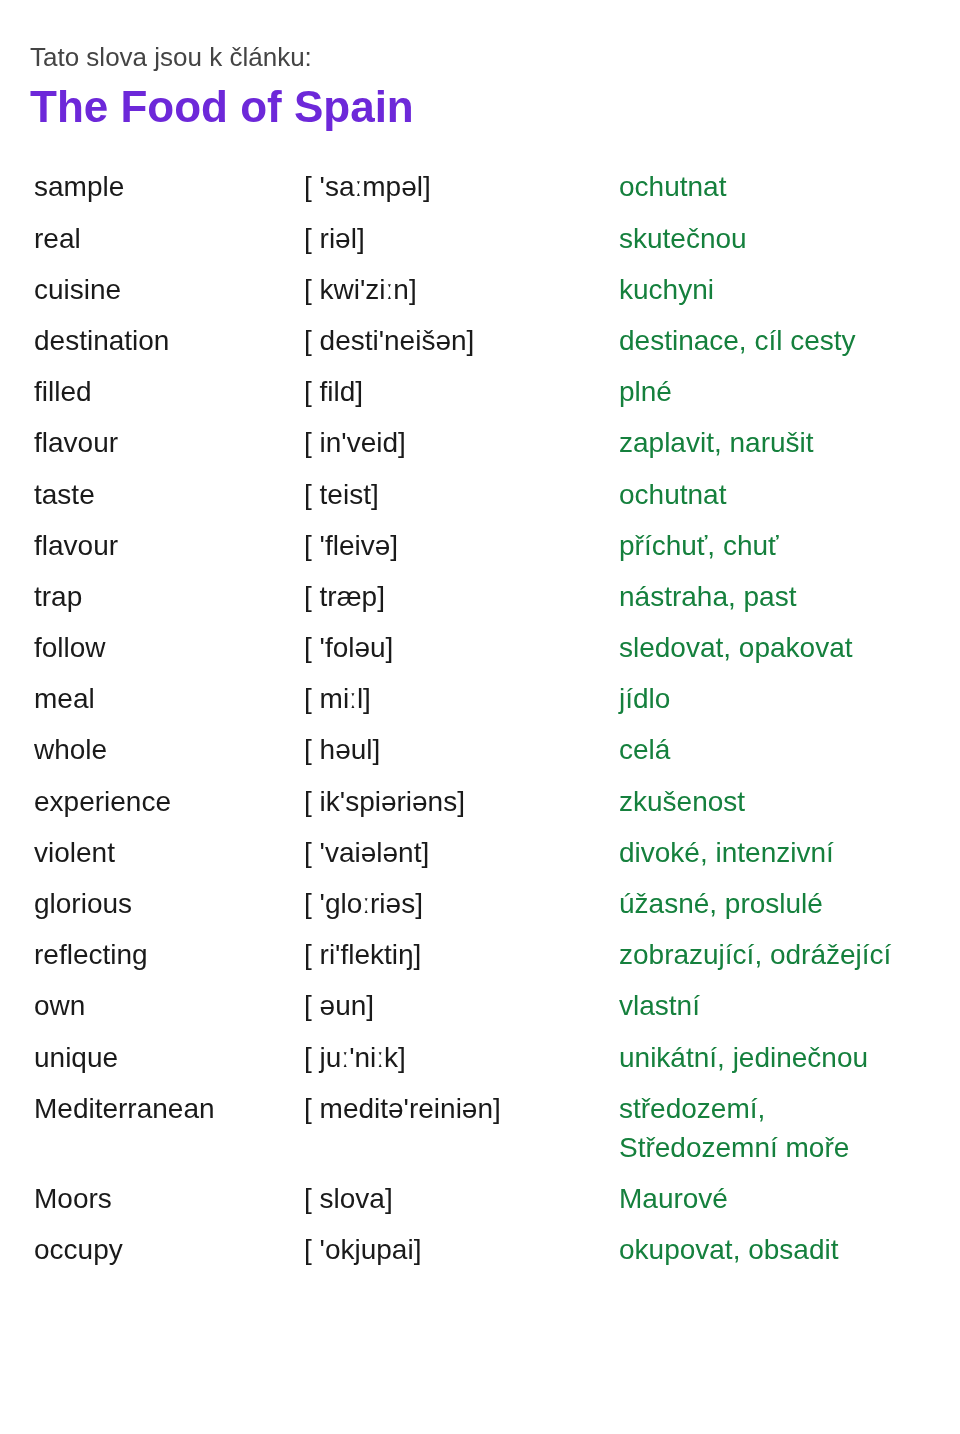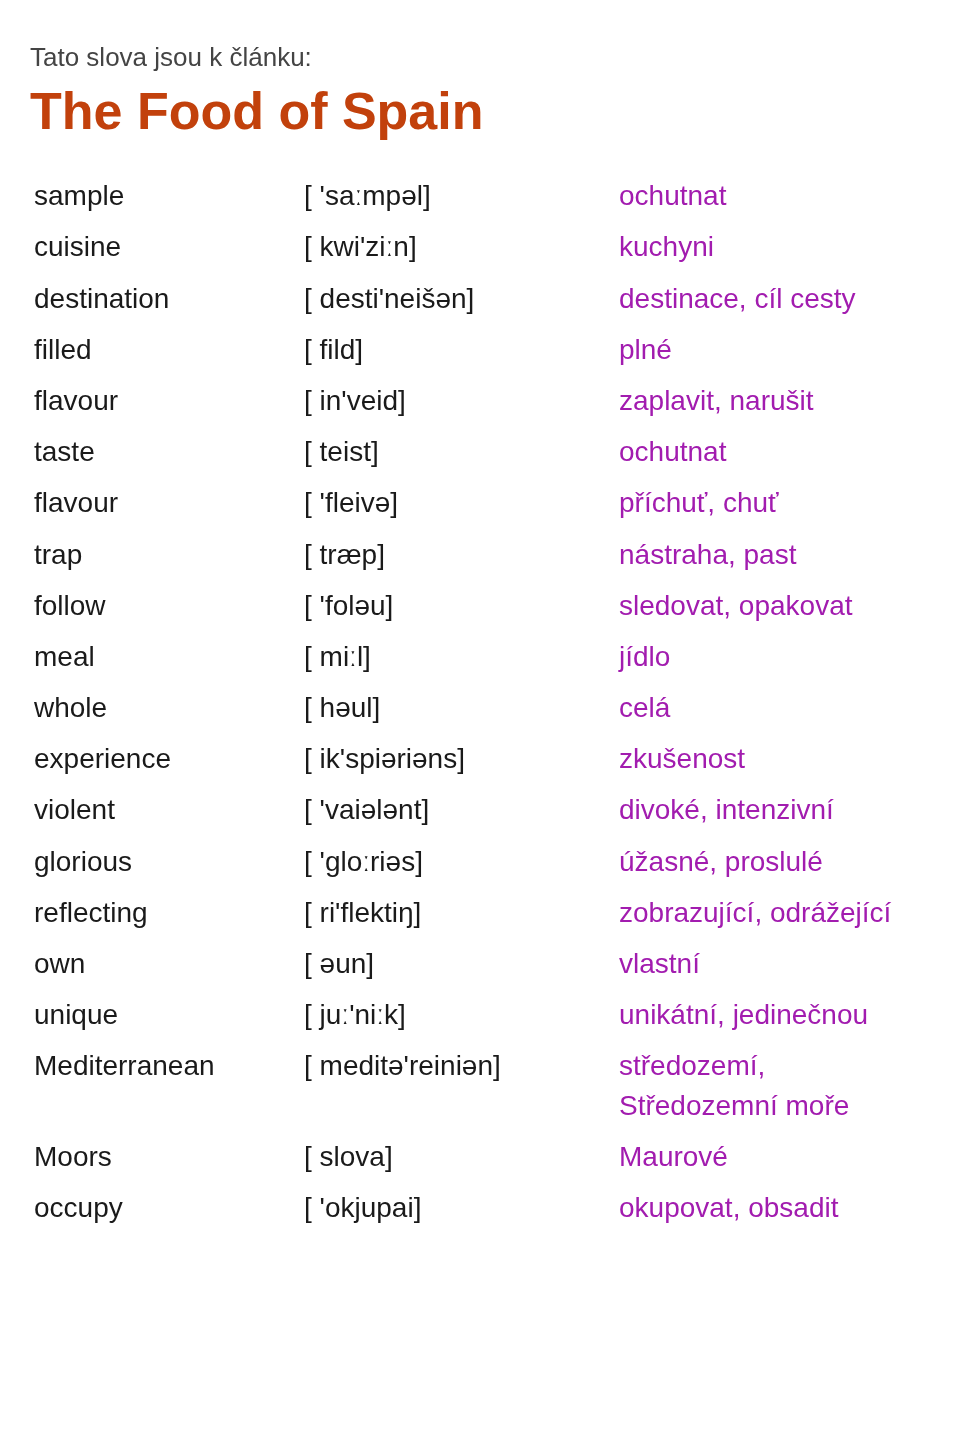--- a/index.html
+++ b/index.html
@@ -11,23 +11,23 @@
       padding: 30px 30px 40px 30px;
       width: 960px;
     }
     .intro-label {
       font-size: 26px;
       color: #444;
       margin-bottom: 10px;
       margin-top: 12px;
     }
     .article-title {
-      font-size: 52px;
+      font-size: 44px;
       font-weight: bold;
-      color: #c2410c;
+      color: #6d28d9;
       margin-bottom: 30px;
       line-height: 1.1;
     }
     .vocab-table {
       width: 100%;
       border-collapse: collapse;
     }
     .vocab-table td {
       padding: 6px 4px;
       vertical-align: top;
@@ -38,35 +38,40 @@
       width: 30%;
       font-weight: normal;
       color: #1a1a1a;
     }
     .col-phonetic {
       width: 35%;
       color: #1a1a1a;
     }
     .col-translation {
       width: 35%;
-      color: #a21caf;
+      color: #15803d;
     }
   </style>
 </head>
 <body>
 
 <p class="intro-label">Tato slova jsou k článku:</p>
 <h1 class="article-title">The Food of Spain</h1>
 
 <table class="vocab-table">
   <tbody id="vocab-body">
   <tr>
         <td class="col-word">sample</td>
         <td class="col-phonetic">[ 'saːmpəl]</td>
         <td class="col-translation">ochutnat</td>
+      </tr>
+      <tr>
+        <td class="col-word">real</td>
+        <td class="col-phonetic">[ riəl]</td>
+        <td class="col-translation">skutečnou</td>
       </tr>
       <tr>
         <td class="col-word">cuisine</td>
         <td class="col-phonetic">[ kwi'ziːn]</td>
         <td class="col-translation">kuchyni</td>
       </tr>
       <tr>
         <td class="col-word">destination</td>
         <td class="col-phonetic">[ desti'neišən]</td>
         <td class="col-translation">destinace, cíl cesty</td>

